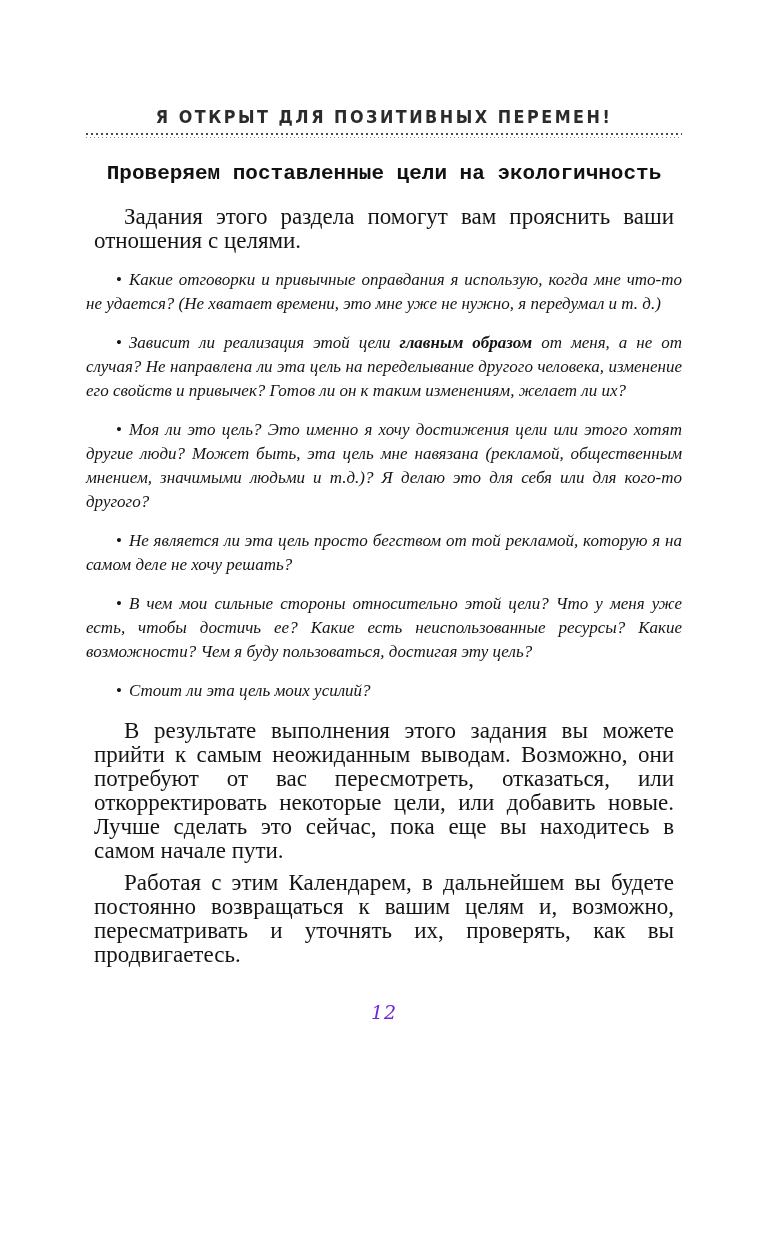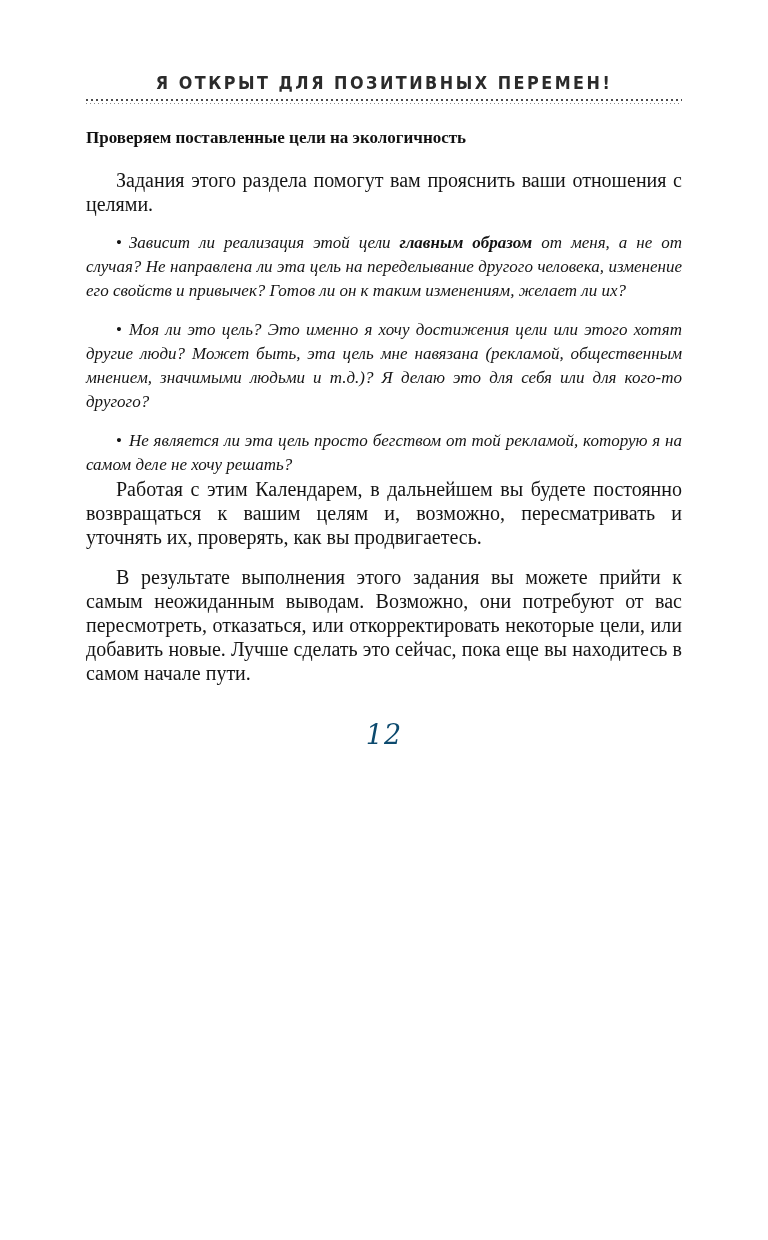--- a/index.html
+++ b/index.html
@@ -9,21 +9,21 @@
     width: 768px;
   }
   body {
     min-height: 1240px;
     font-family: "Liberation Serif", serif;
     color: #141414;
   }
   .page {
     width: 596px;
     margin: 0 auto;
-    padding-top: 74px;
+    padding-top: 108px;
     box-sizing: border-box;
   }
   .header-title {
     text-align: center;
     font-family: "DejaVu Sans", sans-serif;
     font-weight: 700;
     font-size: 16px;
     letter-spacing: 2.5px;
     color: #2b2b2b;
     transform: scaleY(1.08);
@@ -33,32 +33,33 @@
   .dotted-rule {
     height: 2px;
     background-image: repeating-linear-gradient(to right, #4a4a4a 0 2px, transparent 2px 5px);
     margin-bottom: 2px;
   }
   .dotted-rule.thin {
     height: 1px;
     background-image: repeating-linear-gradient(to right, #8a8a8a 0 1px, transparent 1px 4px);
   }
   h1.heading {
-    font-family: Liberation Serif, serif;
+    font-family: Liberation Mono, monospace;
     font-weight: 700;
-    font-size: 17px;
+    font-size: 21px;
+    text-align: center;
     margin: 24px 0 20px 0;
     color: #111;
   }
   .para {
     text-align: justify;
     text-indent: 30px;
-    font-size: 20px;
+    font-size: 23px;
     line-height: 24px;
-    margin: 0;
+    margin: 8px;
   }
   .bullets {
     margin-top: 4px;
   }
   .bullet {
     font-style: italic;
     text-align: justify;
     text-indent: 30px;
     font-size: 17px;
     line-height: 24px;
@@ -72,54 +73,57 @@
     font-weight: 700;
   }
   .closing {
     margin-top: 16px;
   }
   .page-number {
     text-align: center;
     margin-top: 34px;
     font-family: "DejaVu Serif", serif;
     font-style: italic;
-    font-size: 27px;
-    color: #0c4a6e;
+    font-size: 19px;
+    color: #6d28d9;
     letter-spacing: 1px;
   }
 </style>
 </head>
 <body>
 
 <div class="page">
 
   <div class="page-header">
     <div class="header-title">Я ОТКРЫТ ДЛЯ ПОЗИТИВНЫХ ПЕРЕМЕН!</div>
     <div class="dotted-rule"></div>
     <div class="dotted-rule thin"></div>
   </div>
 
   <h1 class="heading">Проверяем поставленные цели на экологичность</h1>
 
   <p class="para">Задания этого раздела помогут вам прояснить ваши отношения с целями.</p>
 
   <div class="bullets">
 
+    <div class="bullet"><span class="marker">•</span><span>Какие отговорки и привычные оправдания я использую, когда мне что-то не удается? (Не хватает времени, это мне уже не нужно, я передумал и т. д.)</span></div>
 
     <div class="bullet"><span class="marker">•</span><span>Зависит ли реализация этой цели </span><b>главным образом</b><span> от меня, а не от случая? Не направлена ли эта цель на переделывание другого человека, изменение его свойств и привычек? Готов ли он к таким изменениям, желает ли их?</span></div>
 
     <div class="bullet"><span class="marker">•</span><span>Моя ли это цель? Это именно я хочу достижения цели или этого хотят другие люди? Может быть, эта цель мне навязана (рекламой, общественным мнением, значимыми людьми и т.д.)? Я делаю это для себя или для кого-то другого?</span></div>
 
     <div class="bullet"><span class="marker">•</span><span>Не является ли эта цель просто бегством от той рекламой, которую я на самом деле не хочу решать?</span></div>
 
 
 
+    <div class="bullet"><span class="marker">•</span><span>В чем мои сильные стороны относительно этой цели? Что у меня уже есть, чтобы достичь ее? Какие есть неиспользованные ресурсы? Какие возможности? Чем я буду пользоваться, достигая эту цель?</span></div>
 
 
+    <div class="bullet"><span class="marker">•</span><span>Стоит ли эта цель моих усилий?</span></div>
 
   </div>
 
+  <p class="para closing">В результате выполнения этого задания вы можете прийти к самым неожиданным выводам. Возможно, они потребуют от вас пересмотреть, отказаться, или откорректировать некоторые цели, или добавить новые. Лучше сделать это сейчас, пока еще вы находитесь в самом начале пути.</p>
   <p class="para">Работая с этим Календарем, в дальнейшем вы будете постоянно возвращаться к вашим целям и, возможно, пересматривать и уточнять их, проверять, как вы продвигаетесь.</p>
-  <p class="para closing">В результате выполнения этого задания вы можете прийти к самым неожиданным выводам. Возможно, они потребуют от вас пересмотреть, отказаться, или откорректировать некоторые цели, или добавить новые. Лучше сделать это сейчас, пока еще вы находитесь в самом начале пути.</p>
 
   <div class="page-number">12</div>
 
 </div>
 
 </body></html>

